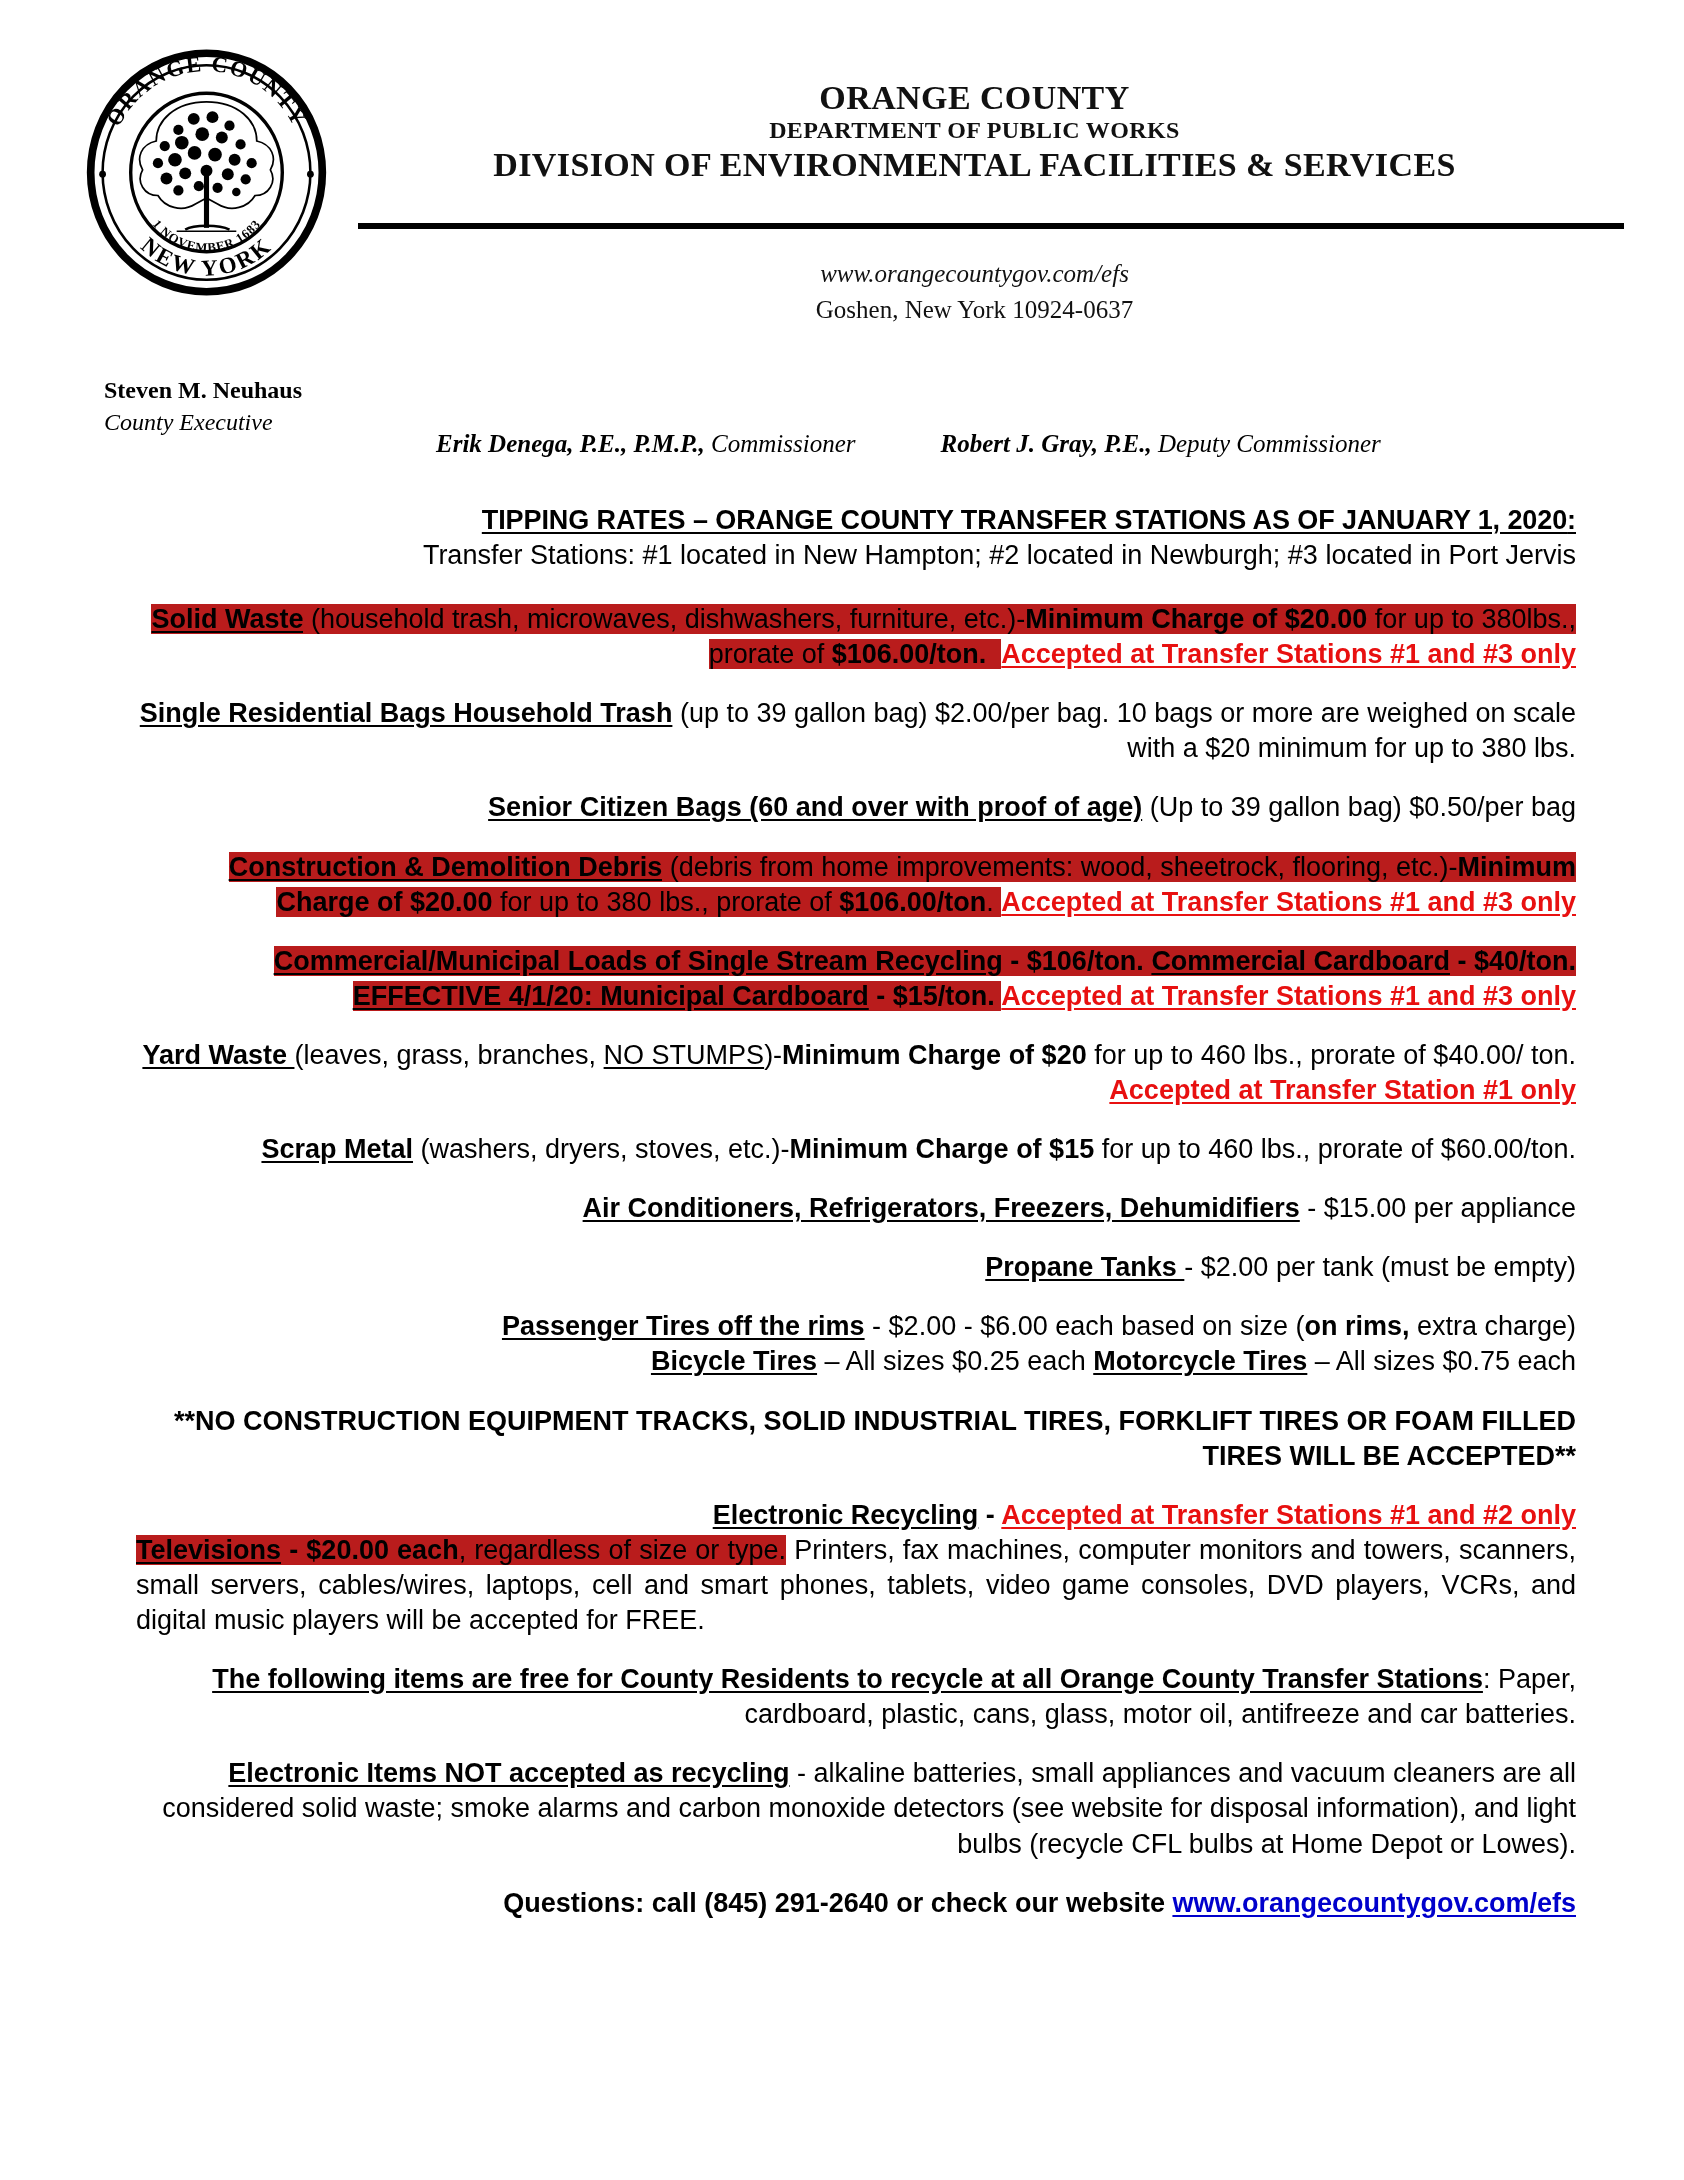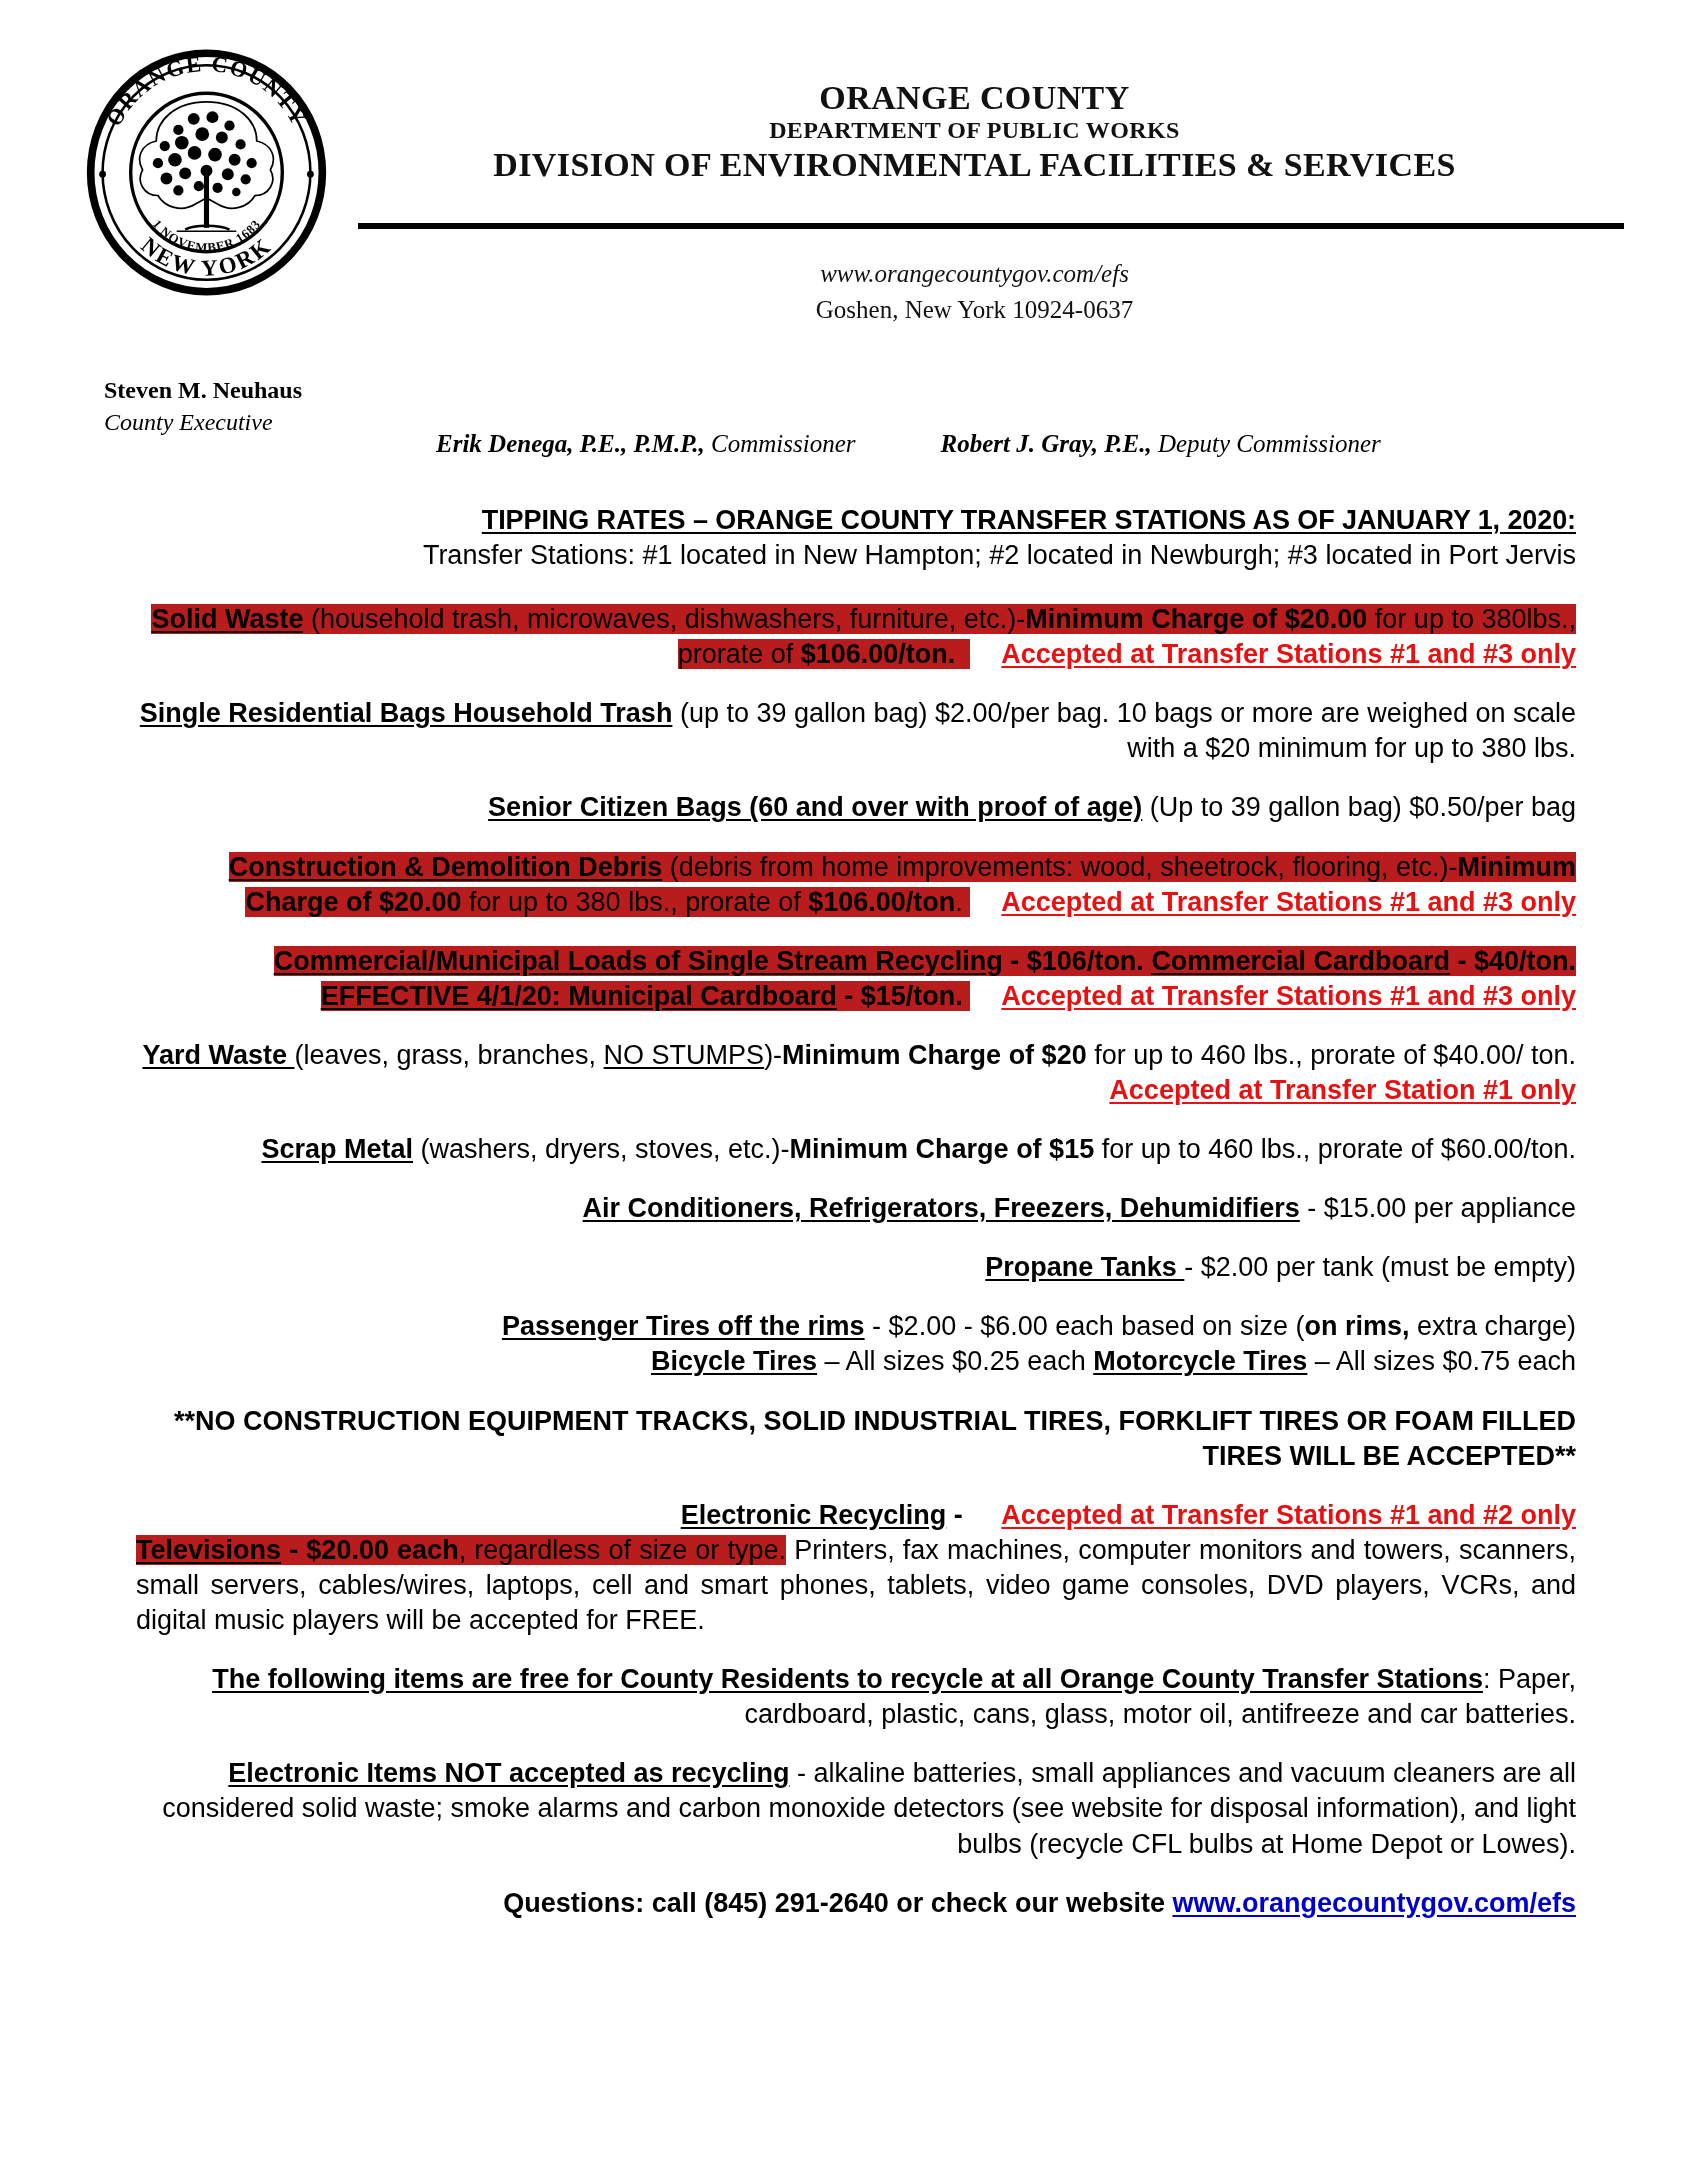--- a/index.html
+++ b/index.html
@@ -129,21 +129,21 @@
 
   .subnote {
     color: #e03030;
     font-size: 24px;
     margin-top: 4.3px;
   }
 
   b, .b { font-weight: bold; }
   .u  { text-decoration: underline; text-underline-offset: 2.6px; }
   .bu { font-weight: bold; text-decoration: underline; text-underline-offset: 2.6px; }
-  .redbu { color: #e81010; font-weight: bold; text-decoration: underline; text-underline-offset: 2.6px; padding-left: 31px; }
+  .redbu { color: #e81010; font-weight: bold; text-decoration: underline; text-underline-offset: 2.6px; }
   .hl    { background-color: #b91c1c; }
   .link  { color: #0000cc; font-weight: bold; text-decoration: underline; text-underline-offset: 2.6px; }
 
   .spacer-lg { height: 20.4px; }
 </style>
 </head>
 <body>
 
 <div class="page">
 

